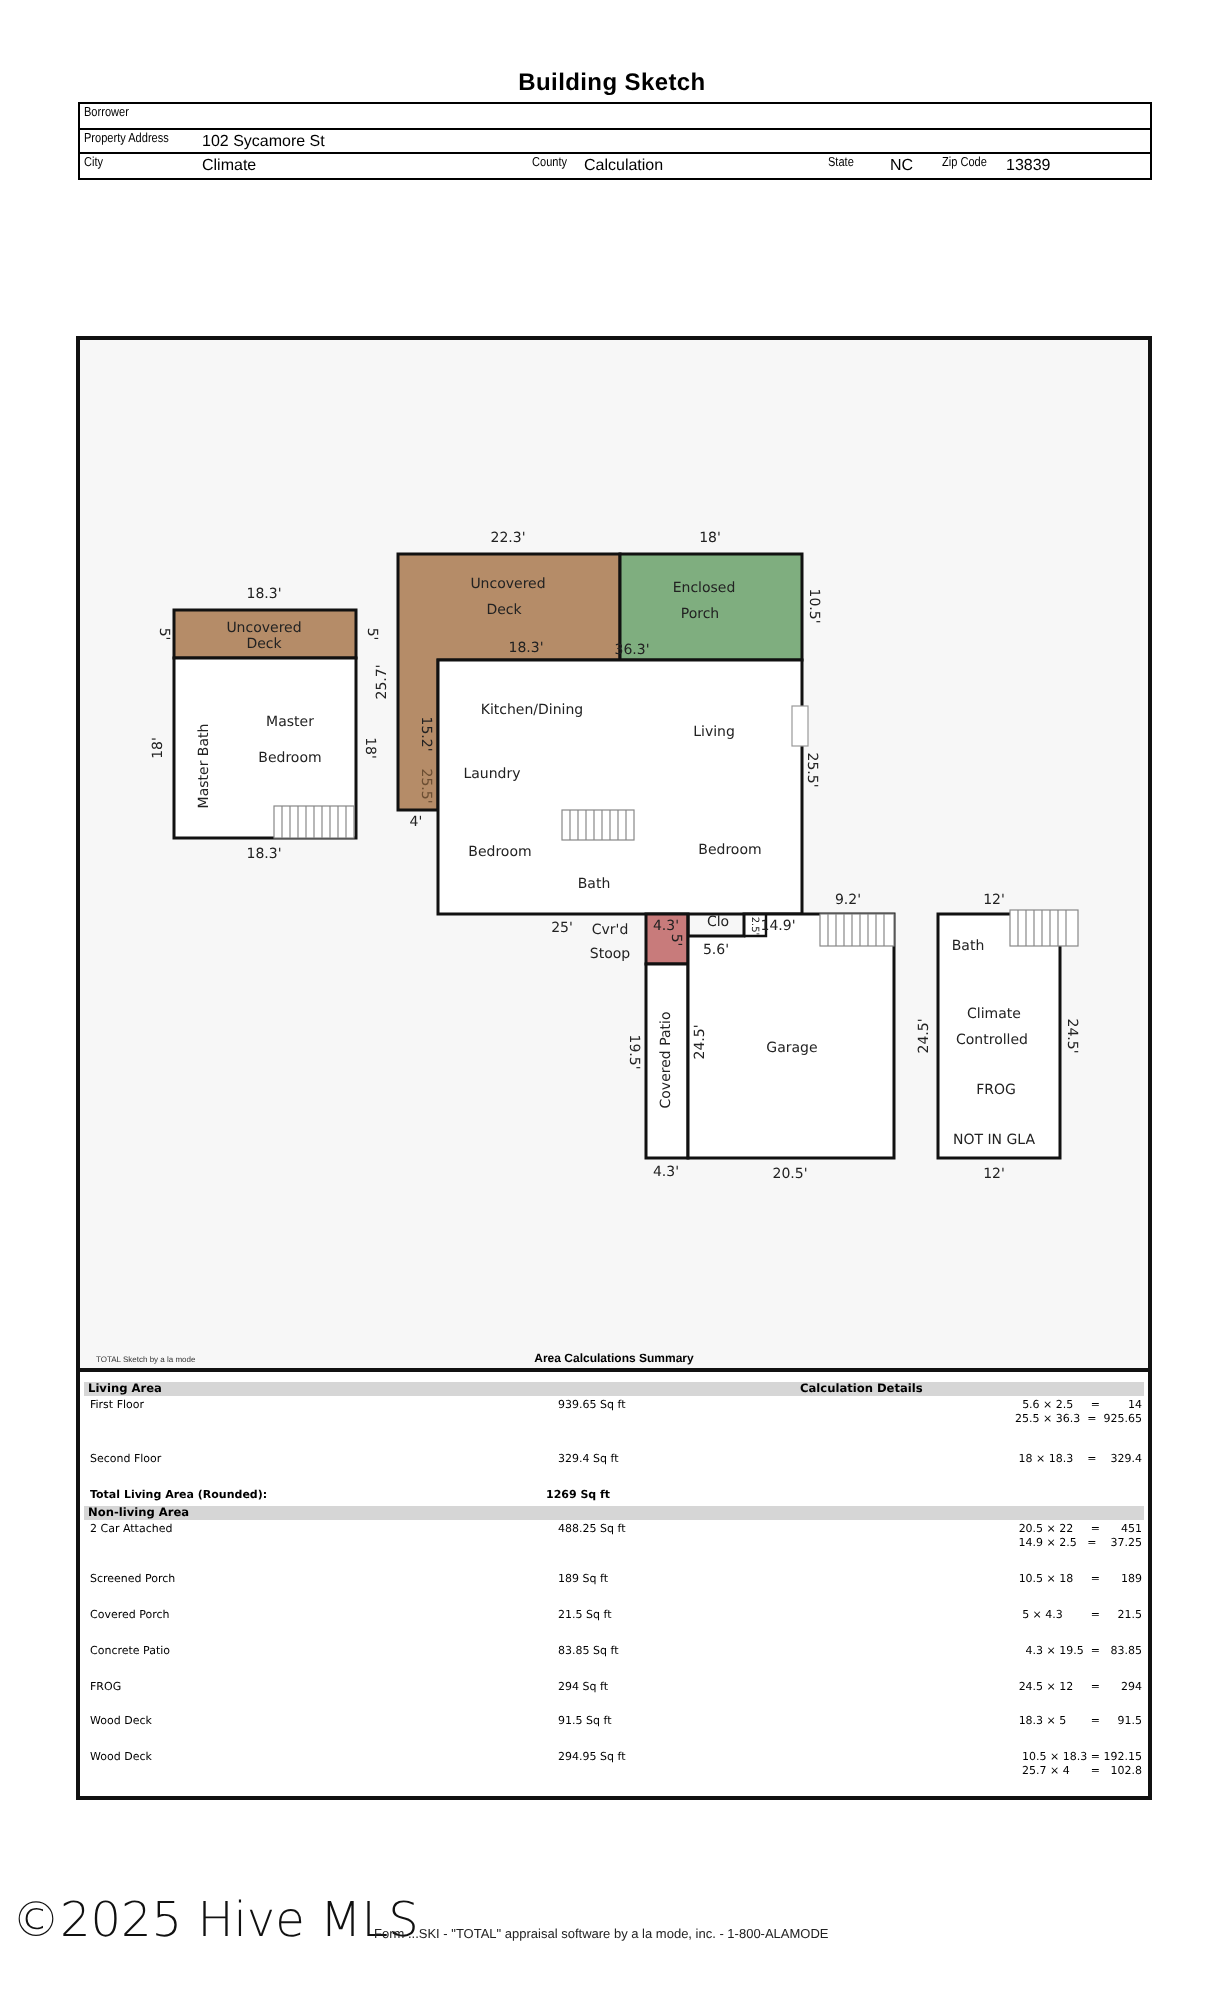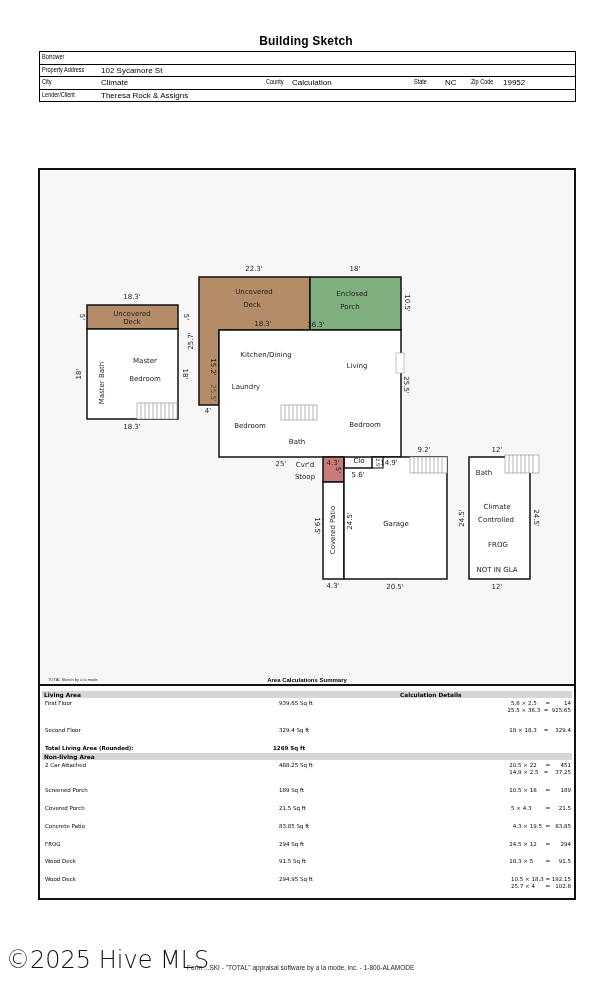--- a/index.html
+++ b/index.html
@@ -42,25 +42,21 @@
     <span class="val" style="left:61px">102 Sycamore St</span>
   </div>
   <div class="row">
     <span class="lbl" style="left:2px">City</span>
     <span class="val" style="left:61px">Climate</span>
     <span class="lbl" style="left:226px">County</span>
     <span class="val" style="left:252px">Calculation</span>
     <span class="lbl" style="left:374px">State</span>
     <span class="val" style="left:405px">NC</span>
     <span class="lbl" style="left:431px">Zip Code</span>
-    <span class="val" style="left:463px">19952</span>
-  </div>
-  <div class="row">
-    <span class="lbl" style="left:2px">Lender/Client</span>
-    <span class="val" style="left:61px">Theresa Rock &amp; Assigns</span>
+    <span class="val" style="left:463px">13839</span>
   </div>
 </div>
 
 <div class="sketch">
   <svg width="534" height="514" viewBox="40 170 534 514" xmlns="http://www.w3.org/2000/svg">
 
     <rect x="87" y="305" width="91" height="24" fill="#b58c68" stroke="#111" stroke-width="1.5"></rect>
     <rect x="87" y="329" width="91" height="90" fill="#ffffff" stroke="#111" stroke-width="1.5"></rect>
     <g stroke="#888" stroke-width="0.6" fill="none">
       <rect x="137" y="403" width="40" height="16" fill="#fff"></rect>

